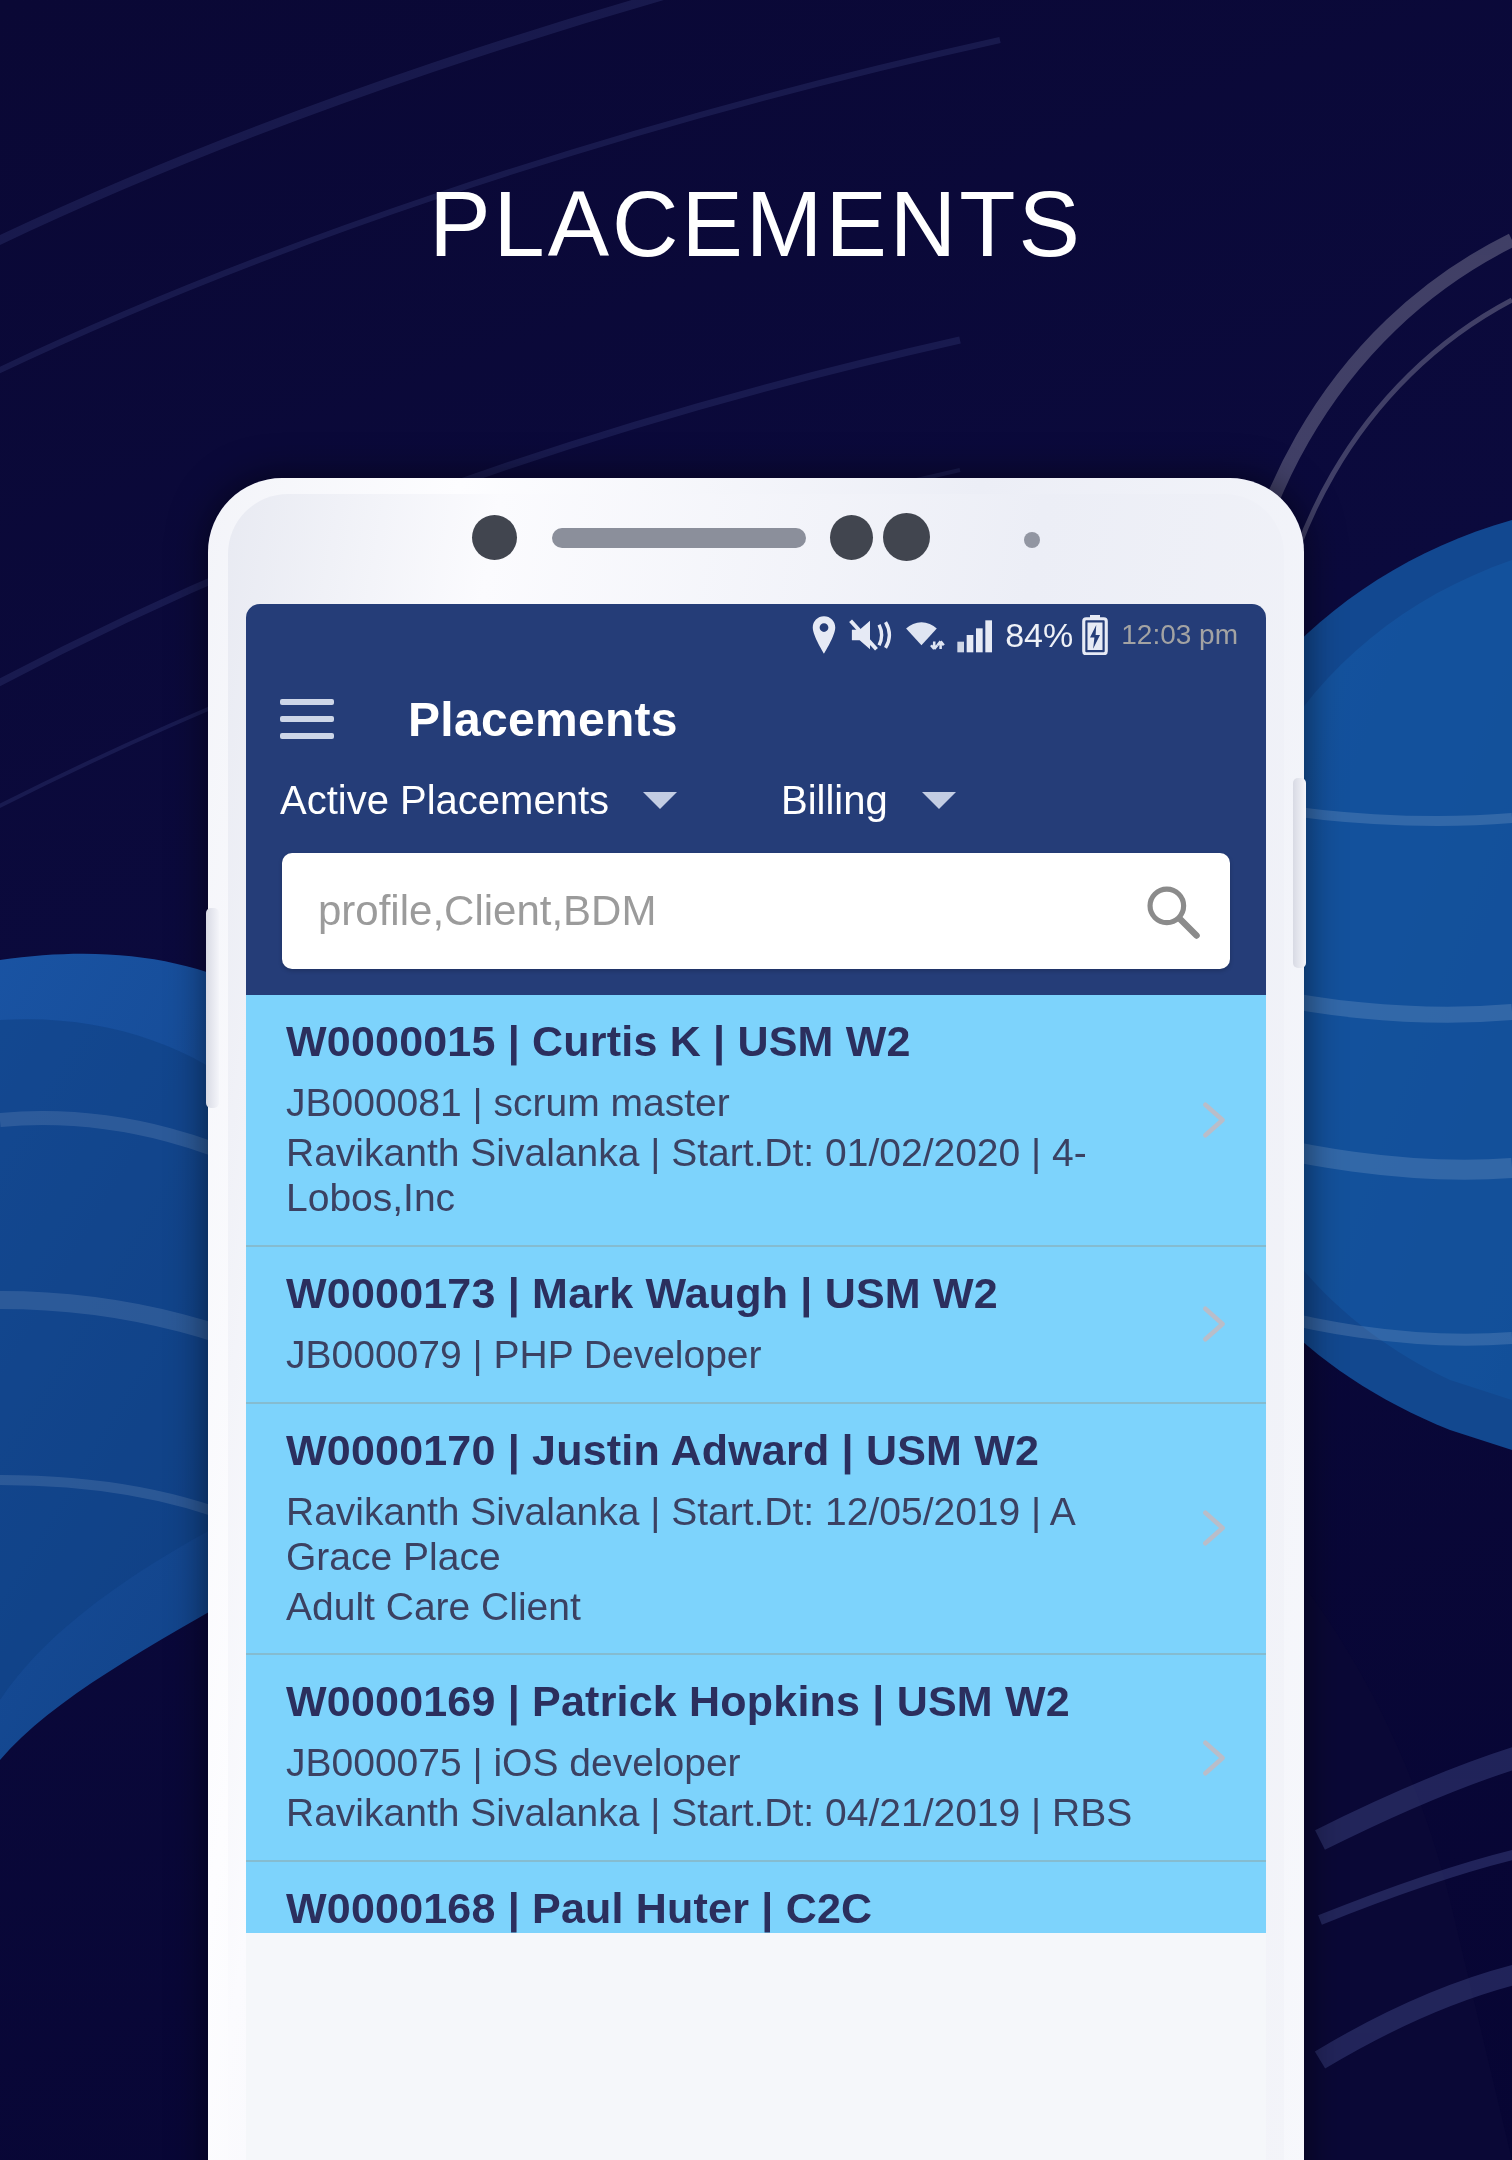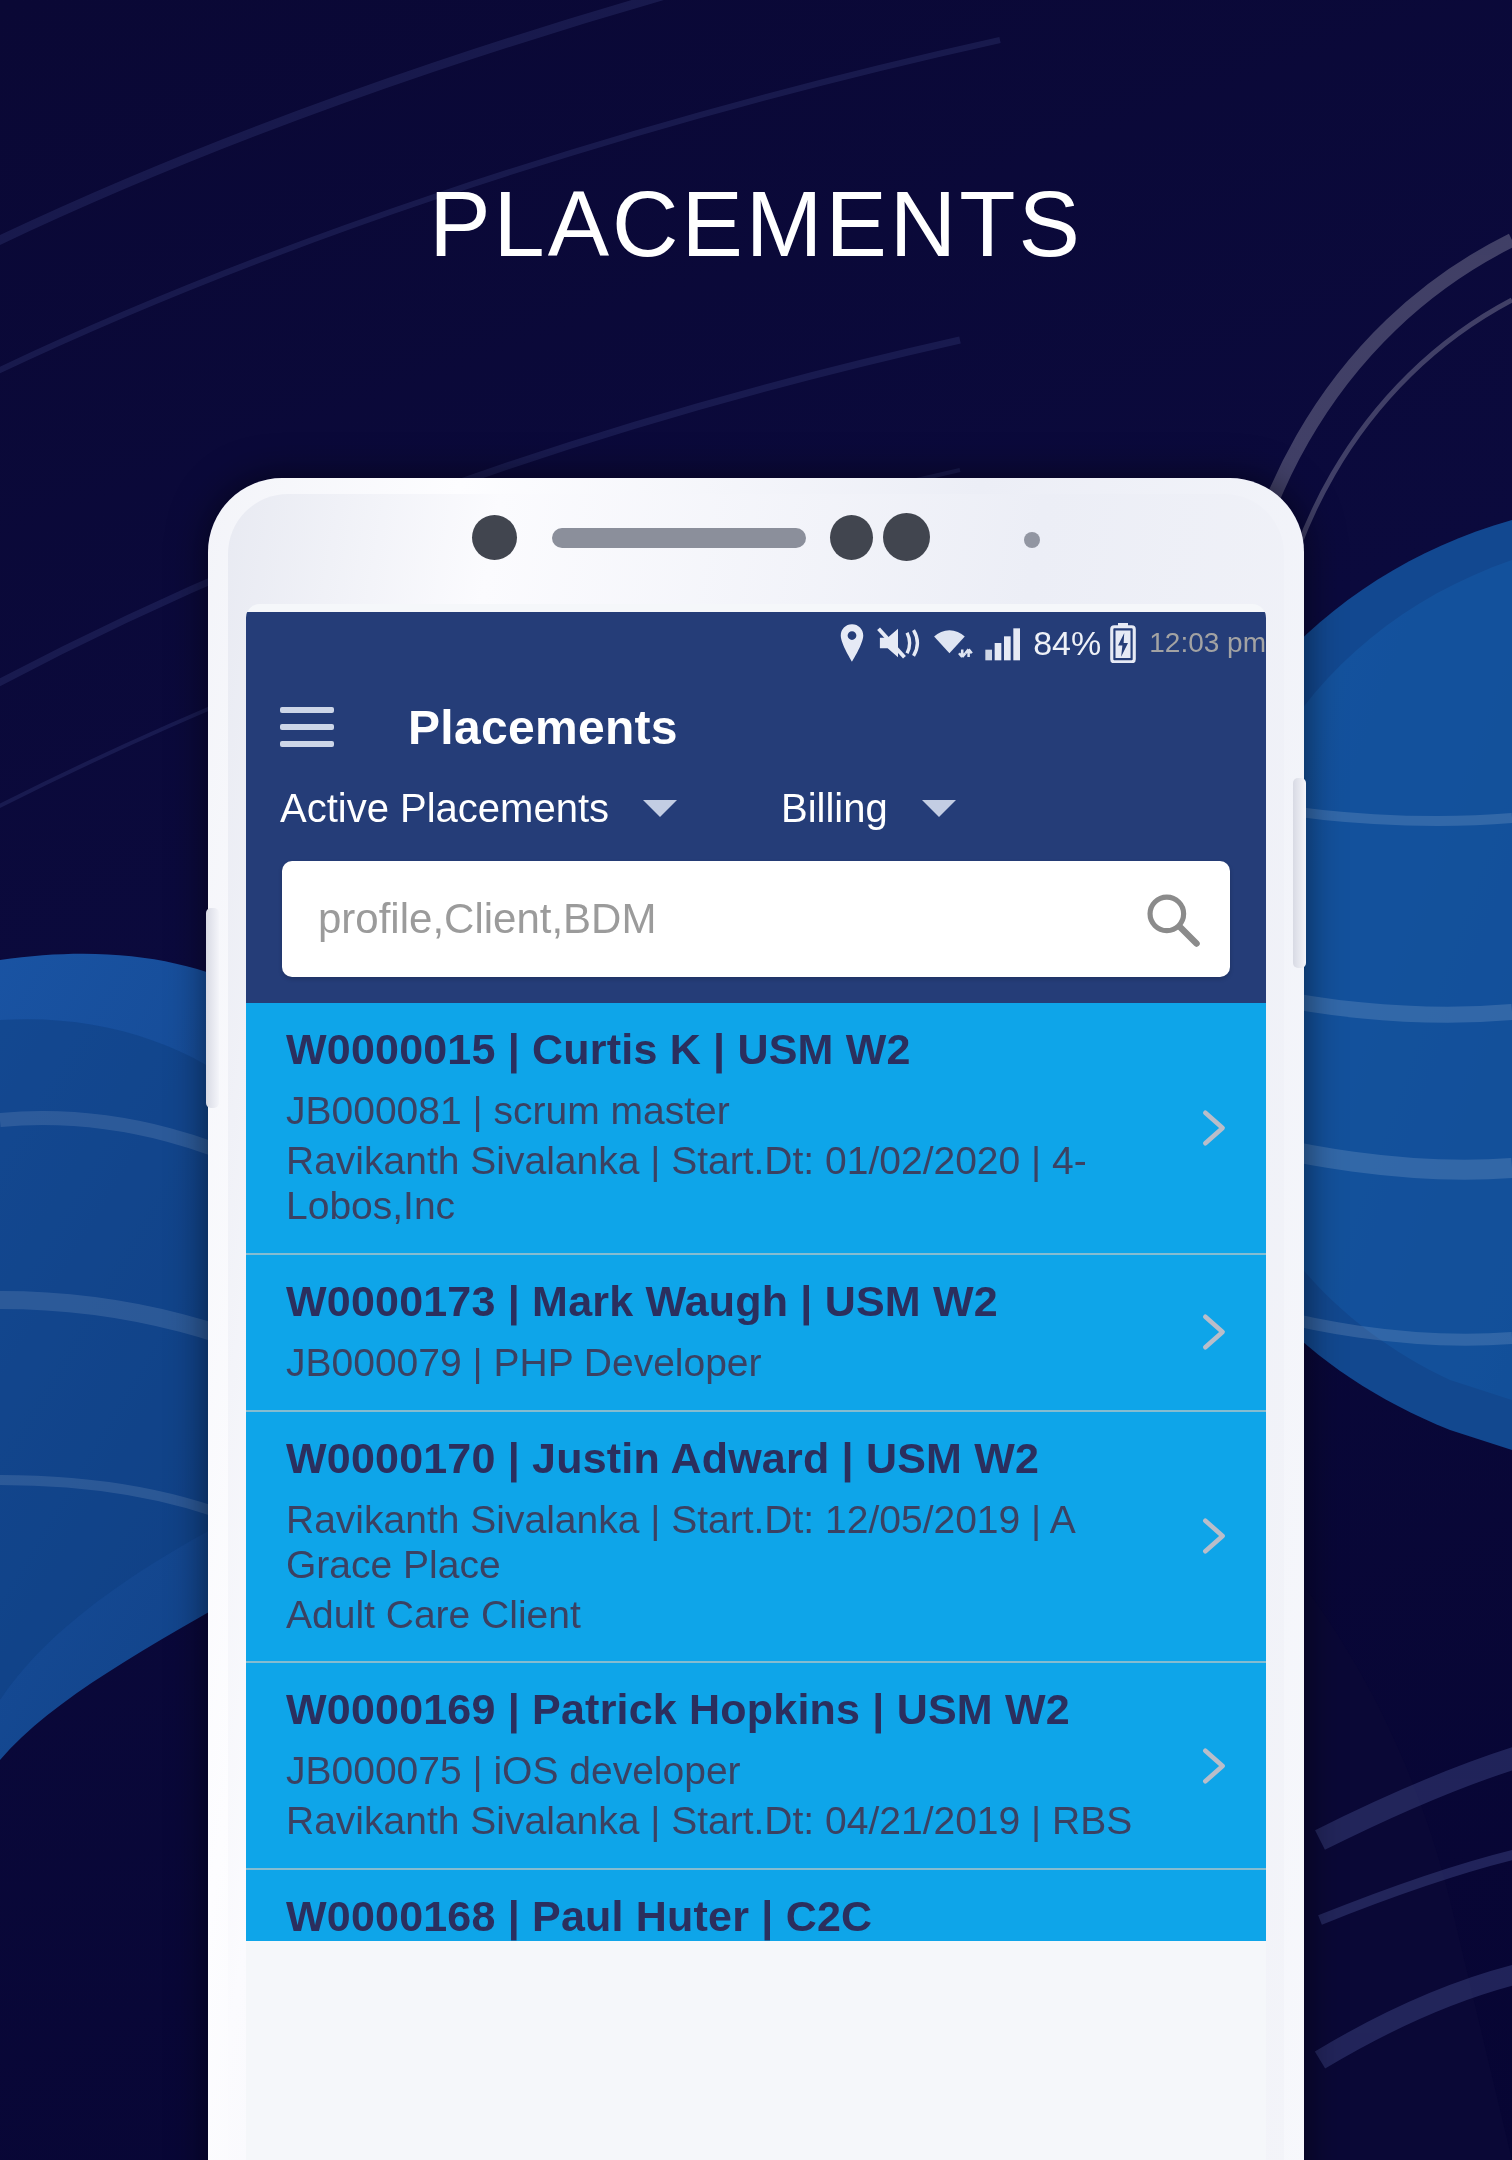--- a/index.html
+++ b/index.html
@@ -46,22 +46,22 @@
   #hw-cam2{left:675px;top:35px;width:47px;height:48px;}
   #hw-dot{left:816px;top:54px;width:16px;height:16px;background:#9296a2;}
   
   #screen{
     position:absolute;left:38px;top:126px;right:38px;bottom:0;
     border-radius:14px 14px 0 0;overflow:hidden;background:#f5f7fa;
   }
   
   #statusbar{
     height:62px;background:#253d78;display:flex;align-items:center;
-    justify-content:flex-end;gap:9px;
-    color:#dfe4f0;font-size:34px;margin-top:8px;
+    justify-content:flex-end;padding-right:28px;gap:9px;
+    color:#dfe4f0;font-size:34px;
   }
   #statusbar .ic{display:flex;align-items:center;}
   #statusbar svg{display:block;}
   .batt-pct{font-size:34px;letter-spacing:0;color:#eef1f7;}
   .clock{font-size:28px;color:#a3a3a3;margin-left:4px;}
   
   #appbar{background:#253d78;padding:0 0 26px 0;}
   #appbar-top{display:flex;align-items:center;height:106px;padding-left:34px;}
   #hamburger{width:54px;display:flex;flex-direction:column;gap:11px;cursor:pointer;}
   #hamburger i{display:block;height:6px;background:#cdd6e8;border-radius:2px;}
@@ -86,21 +86,21 @@
   #search-input{
     flex:1;border:0;outline:none;font-size:42px;color:#333;
     font-family:"Liberation Sans", sans-serif;background:transparent;
   }
   #search-input::placeholder{color:#9b9b9b;}
   #search-icon{width:64px;height:64px;flex:0 0 64px;display:flex;align-items:center;justify-content:center;}
   
   #list{background:#f5f7fa;}
   .row{
     position:relative;padding:22px 92px 24px 40px;
-    border-bottom:2px solid #85bcd0;background:#0ea5e9;
+    border-bottom:2px solid #85bcd0;background:#7dd3fc;
   }
   .row-title{
     color:#2b2f5e;font-size:43px;font-weight:bold;letter-spacing:.2px;margin-bottom:14px;
     white-space:nowrap;
   }
   .row-line{color:#3b4162;font-size:39px;line-height:1.17;}
   .row-line + .row-line{margin-top:4px;}
   .row-chevron{
     position:absolute;right:30px;top:50%;transform:translateY(-50%);
     width:46px;height:46px;

